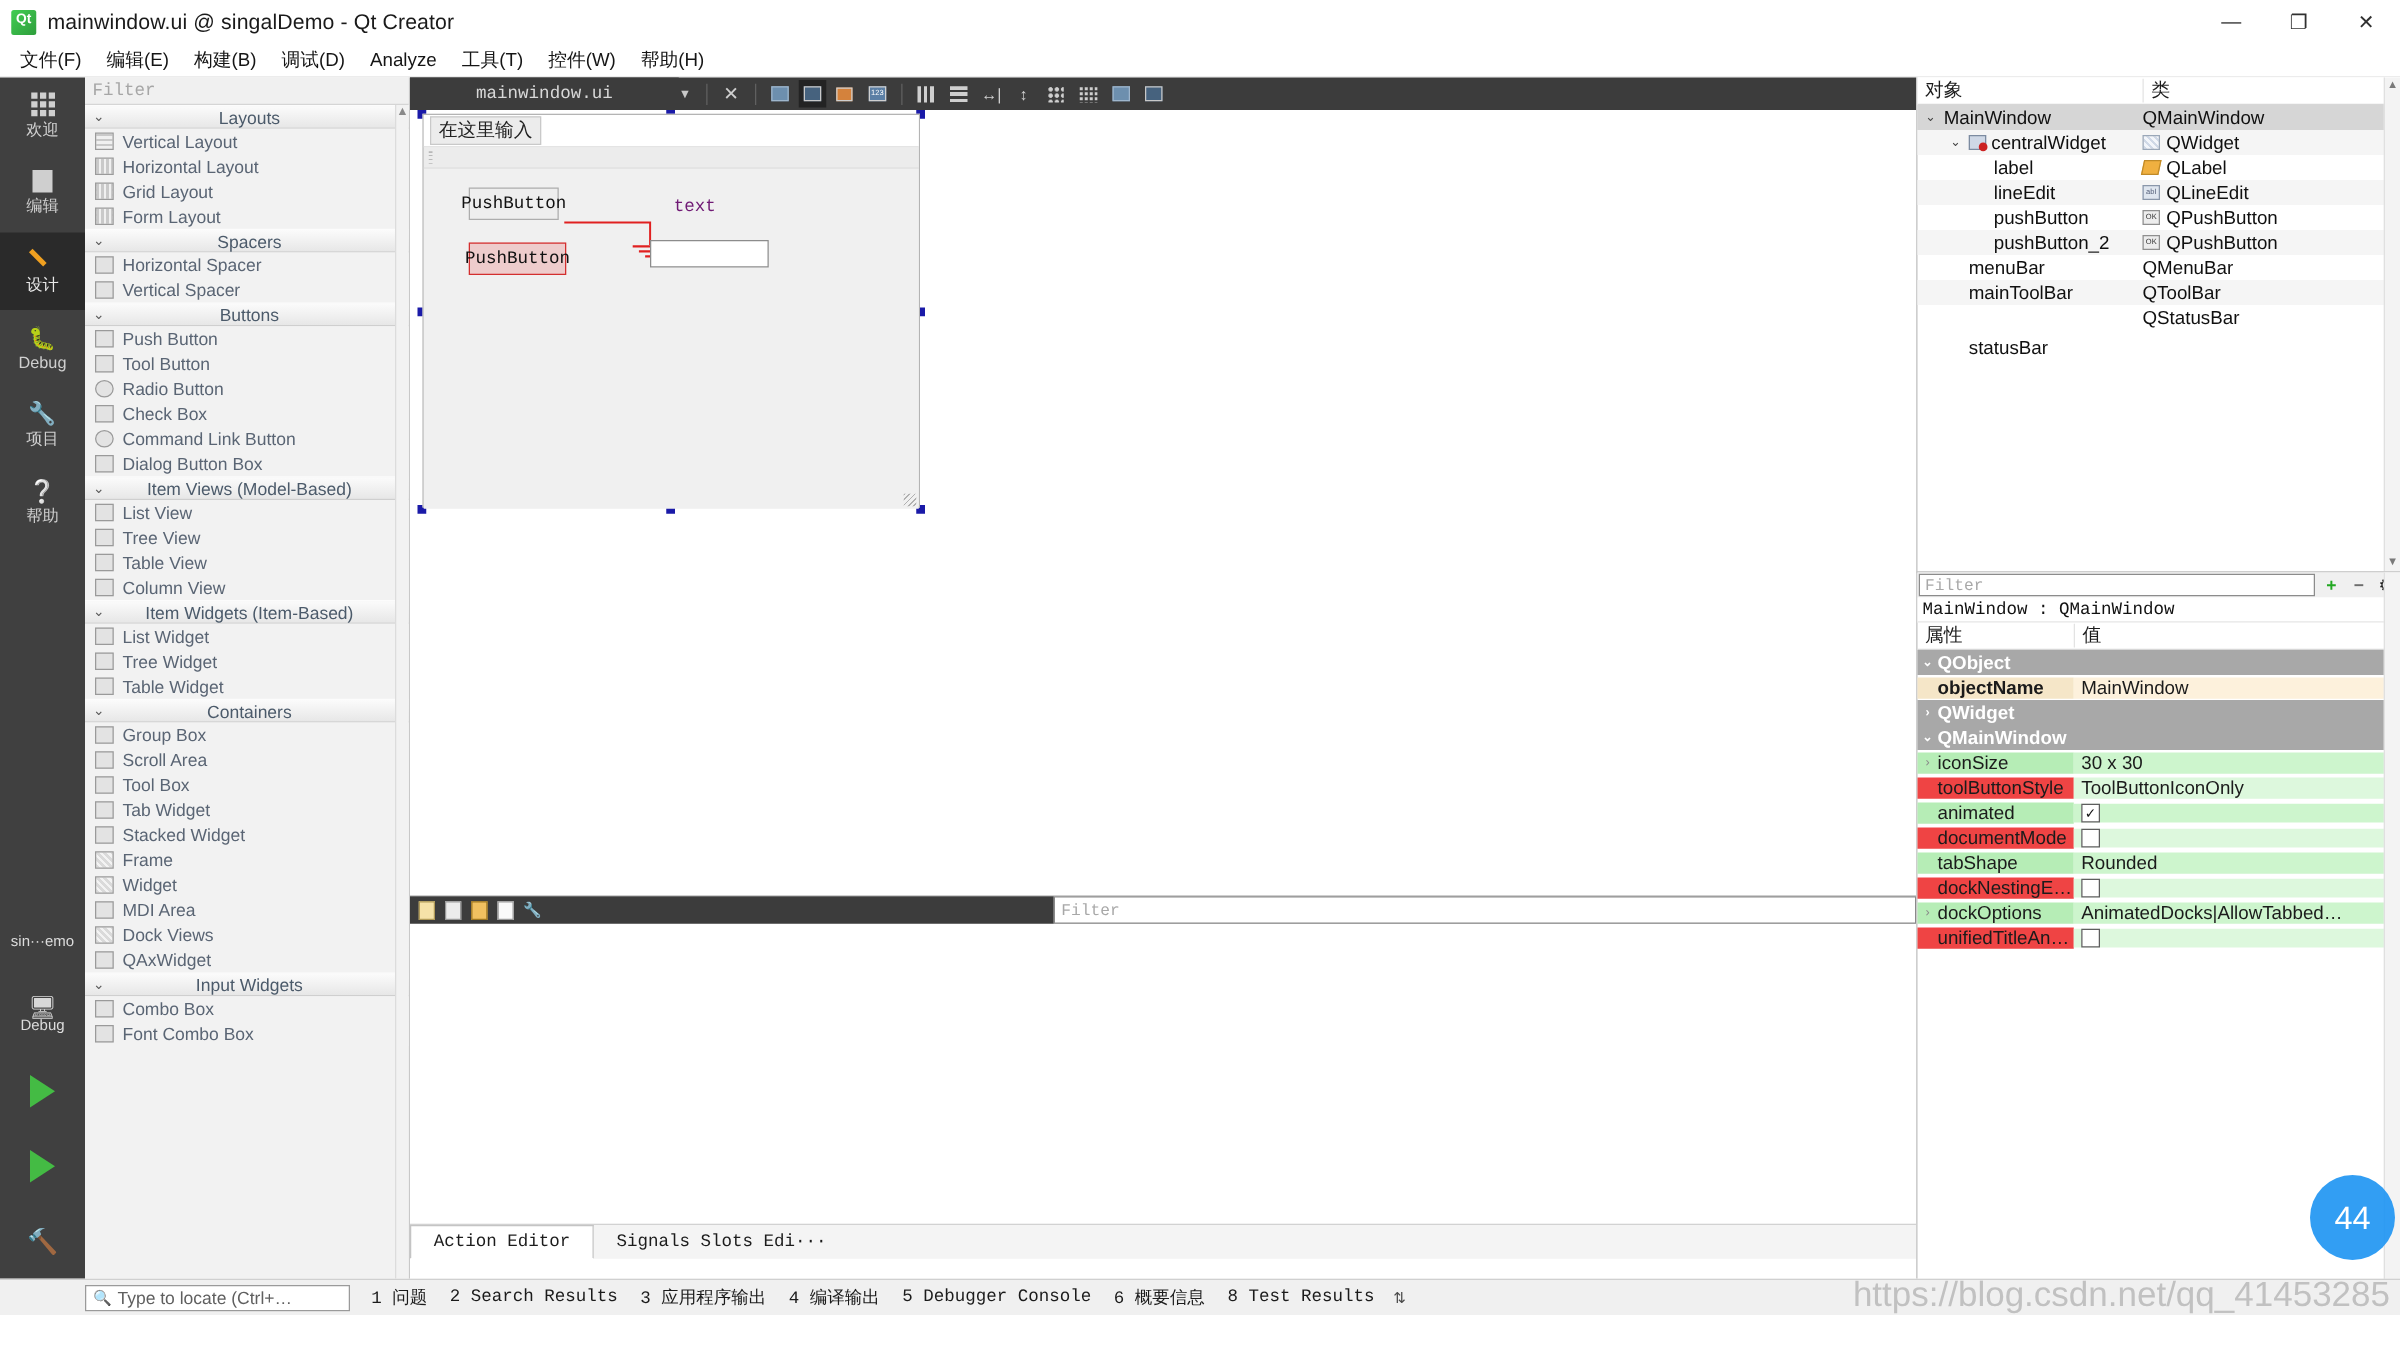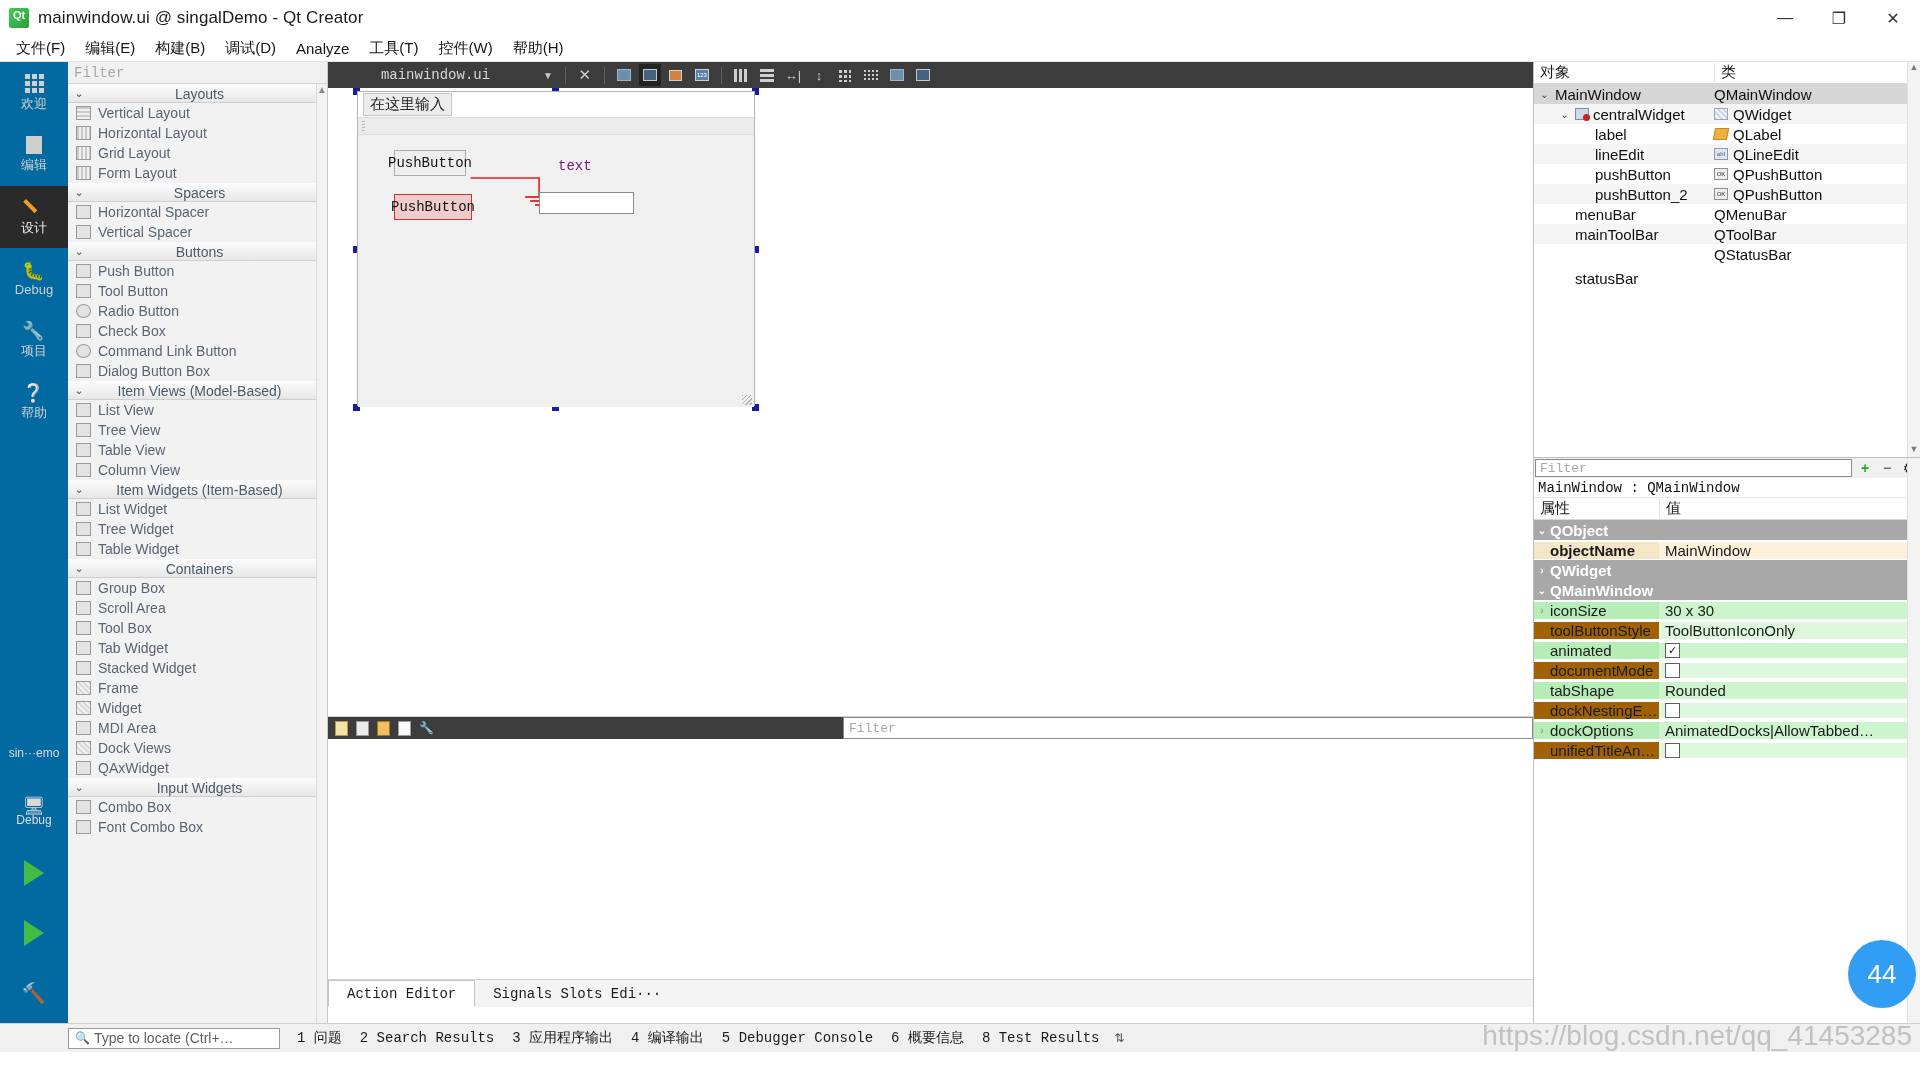--- a/index.html
+++ b/index.html
@@ -37,21 +37,21 @@
   .menubar{
     position:absolute;left:0;top:36px;width:1920px;height:26px;
     background:#ffffff; display:flex; align-items:center; padding-left:6px;
     border-bottom:1px solid #e6e6e6;
   }
   .menu-item{ padding:2px 10px; font-size:15px; color:#151515; }
 
   
   .modebar{
     position:absolute;left:0;top:62px;width:68px;height:961px;
-    background:#0369a1; color:#c9c9c9;
+    background:#404040; color:#c9c9c9;
   }
   .mode{
     width:68px;height:62px;display:flex;flex-direction:column;
     align-items:center;justify-content:center;gap:2px;
     font-size:13px; color:#cfcfcf; cursor:pointer;
   }
   .mode.active{ background:#2a2a2a; }
   .mode .glyph{ font-size:18px;line-height:18px; }
   .mode .lbl{ font-size:13px; }
   .mode.active .lbl{ color:#e9e9e9;}
@@ -143,21 +143,21 @@
   .ic-dots{width:13px;height:13px;background-image:
       radial-gradient(#cfcfcf 45%,transparent 46%);background-size:5px 5px;}
   .ic-dots2{width:15px;height:13px;background-image:
       radial-gradient(#cfcfcf 45%,transparent 46%);background-size:4px 4px;}
 
   
   .canvasarea{
     position:absolute;left:328px;top:88px;width:1205px;height:628px;background:#ffffff;
     overflow:hidden;
   }
-  .formwrap{ position:absolute;left:24px;top:-2px;width:408px;height:325px;}
+  .formwrap{ position:absolute;left:5px;top:-2px;width:408px;height:325px;}
   .formwin{
     position:absolute;left:5px;top:5px;width:398px;height:315px;
     background:#f0f0f0;border:1px solid #b4b4b4;
   }
   .form-menubar{
     height:26px;background:#ffffff;border-bottom:1px solid #dcdcdc;
     display:flex;align-items:center;padding-left:5px;
   }
   .form-menu-item{
     font-size:15px;color:#222;padding:1px 6px;border:1px solid #c9c9c9;background:#ececec;
@@ -276,21 +276,21 @@
   .pe-row{ height:20px;display:flex;align-items:center;font-size:15px;}
   .pe-key{ width:125px;display:flex;align-items:center;}
   .pe-key .chev{ width:16px;text-align:center;font-size:10px;color:#8a8a8a;}
   .pe-key .kt{ flex:1;}
   .pe-val{ flex:1;padding-left:6px;display:flex;align-items:center;}
   .pe-row.tan .pe-key{ background:#f5e6c8;}
   .pe-row.tan .pe-val{ background:#fdf1dc;}
   .pe-row.tan .kt{ font-weight:bold;}
   .pe-row.green .pe-key{ background:#b6edb6;}
   .pe-row.green .pe-val{ background:#cdf5cd;}
-  .pe-row.green2 .pe-key{ background:#a16207;justify-content:center;}
+  .pe-row.green2 .pe-key{ background:#ef4444;justify-content:center;}
   .pe-row.green2 .pe-val{ background:#ddf8dd;}
   .cbox{ width:15px;height:15px;border:1px solid #5e5e5e;background:#fff;
     display:flex;align-items:center;justify-content:center;font-size:11px;color:#111;}
   .pe-scroll{ position:absolute;right:0;top:0;width:13px;height:566px;background:#f3f3f3;border-left:1px solid #e0e0e0;}
 
   
   .statusbar{
     position:absolute;left:0;top:1023px;width:1920px;height:29px;background:#f0f0f0;
     border-top:1px solid #d0d0d0; display:flex;align-items:center;
   }

